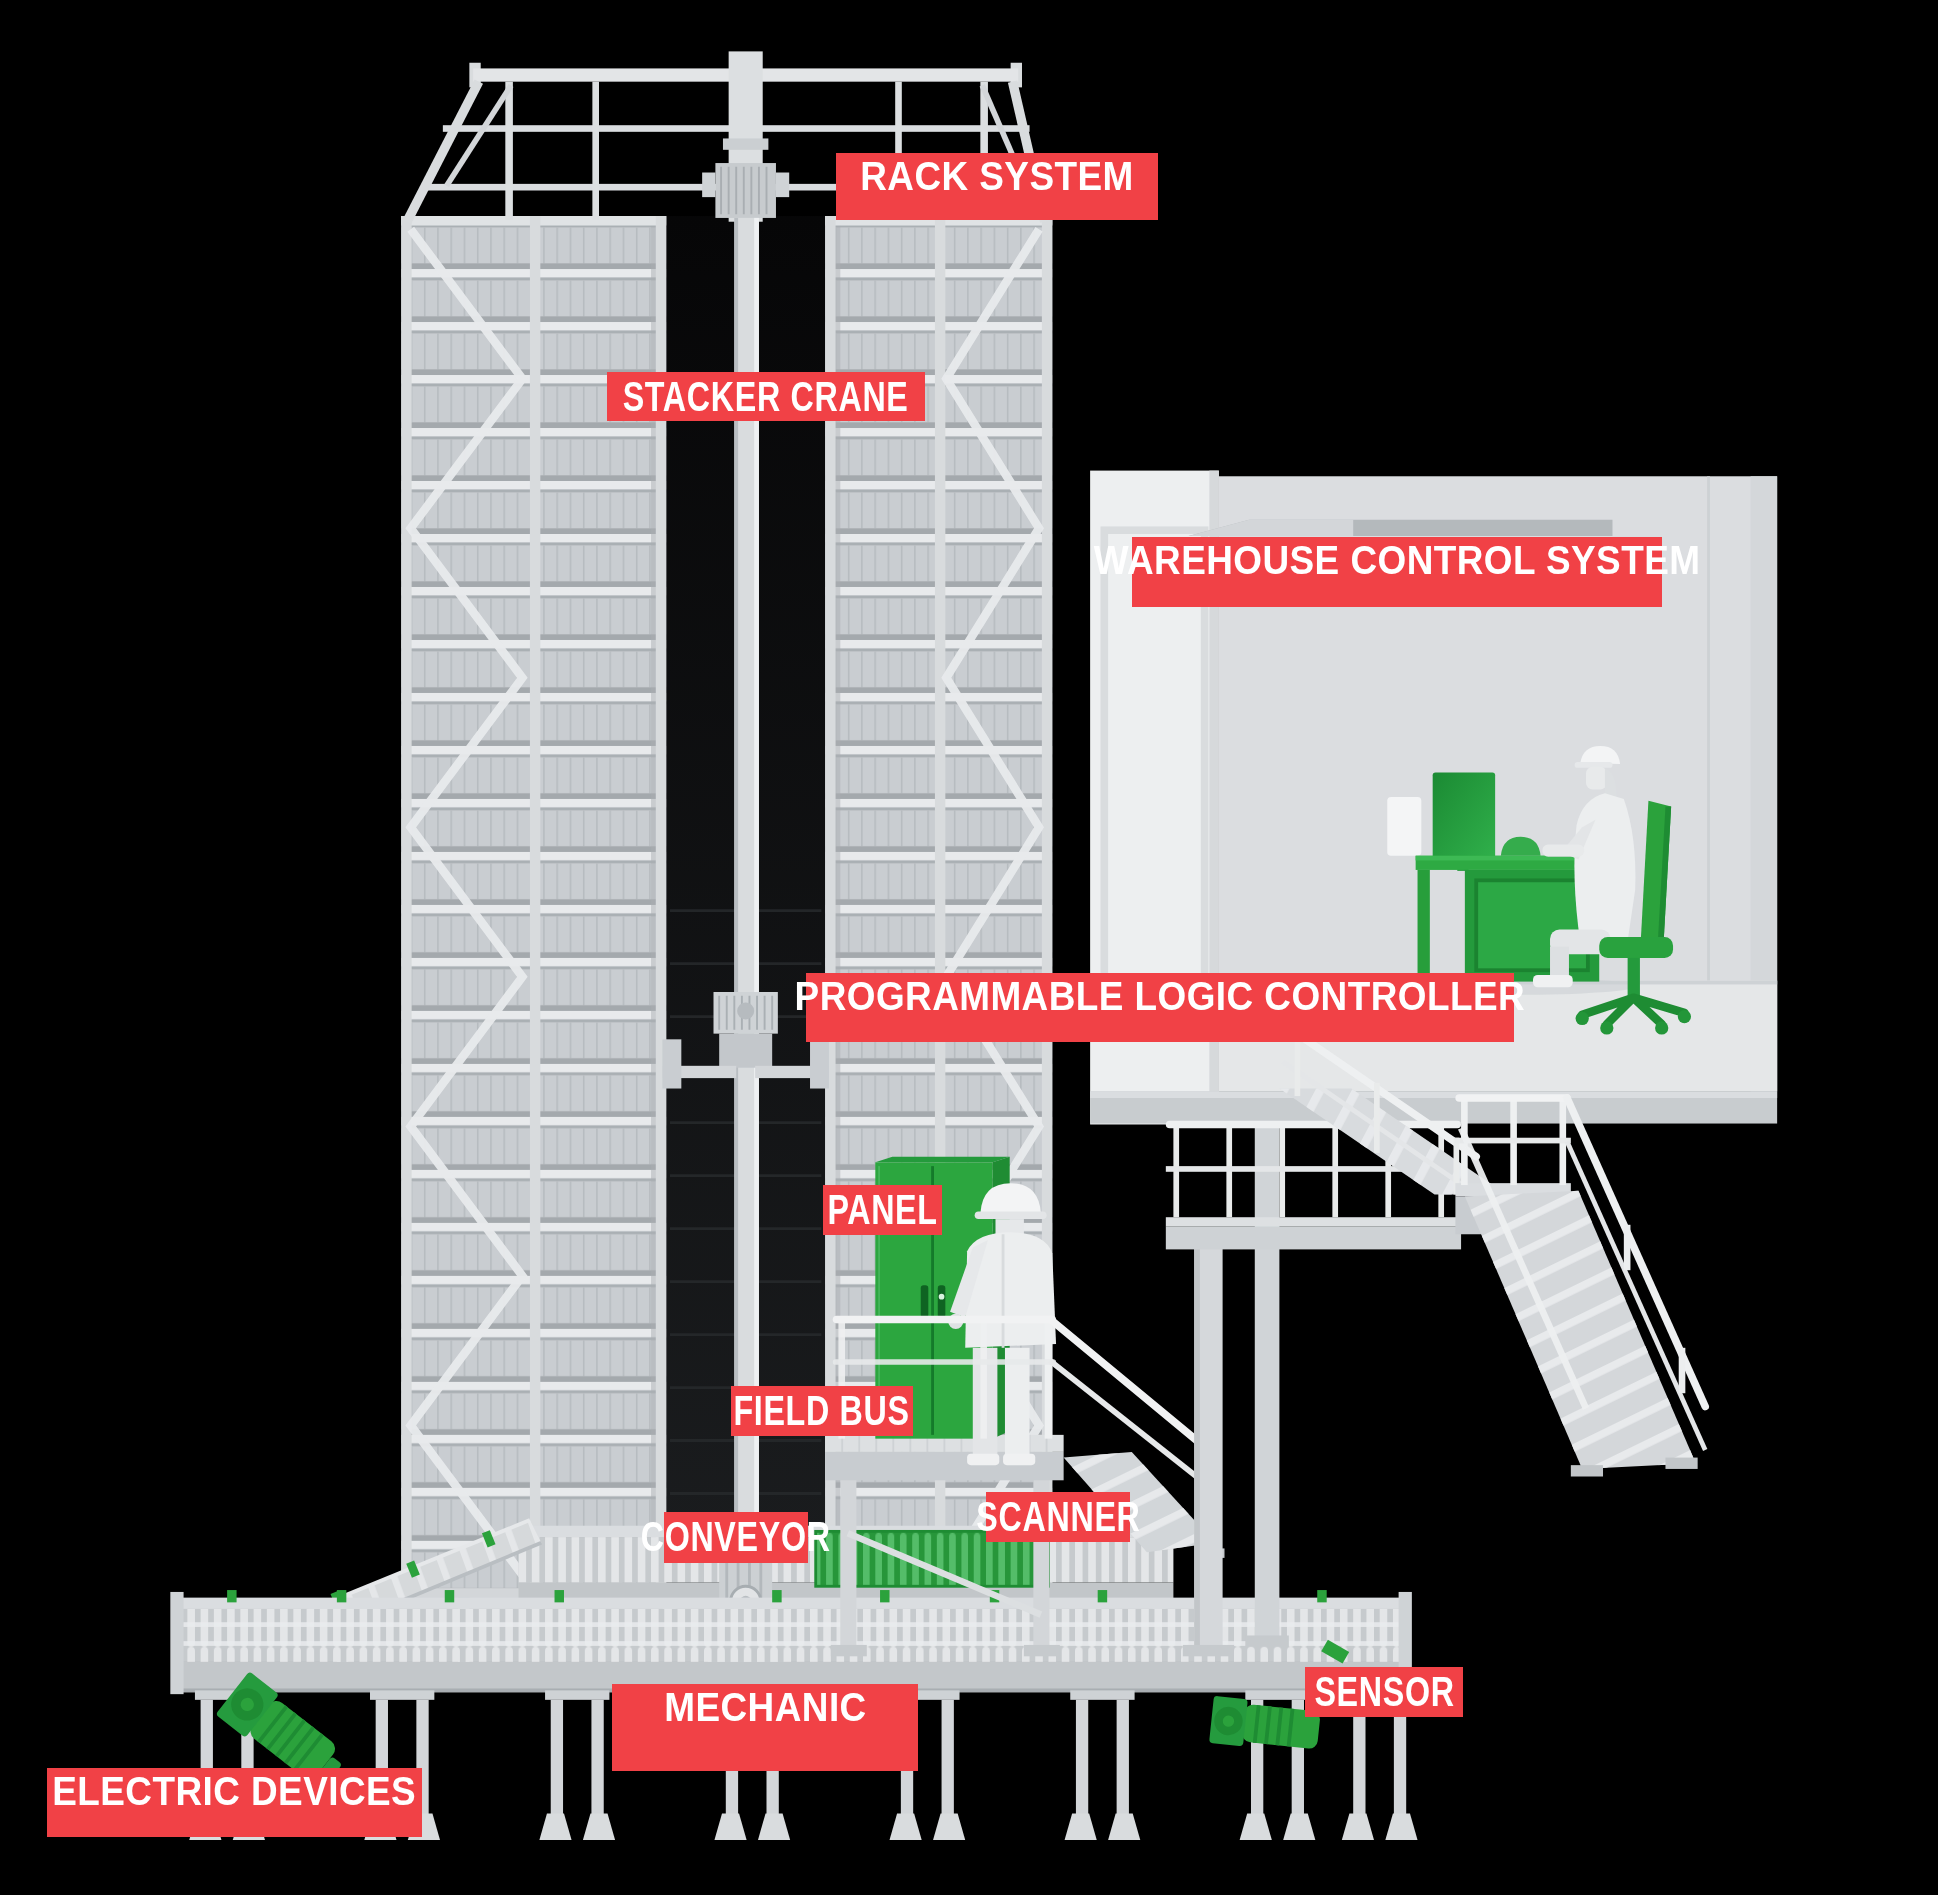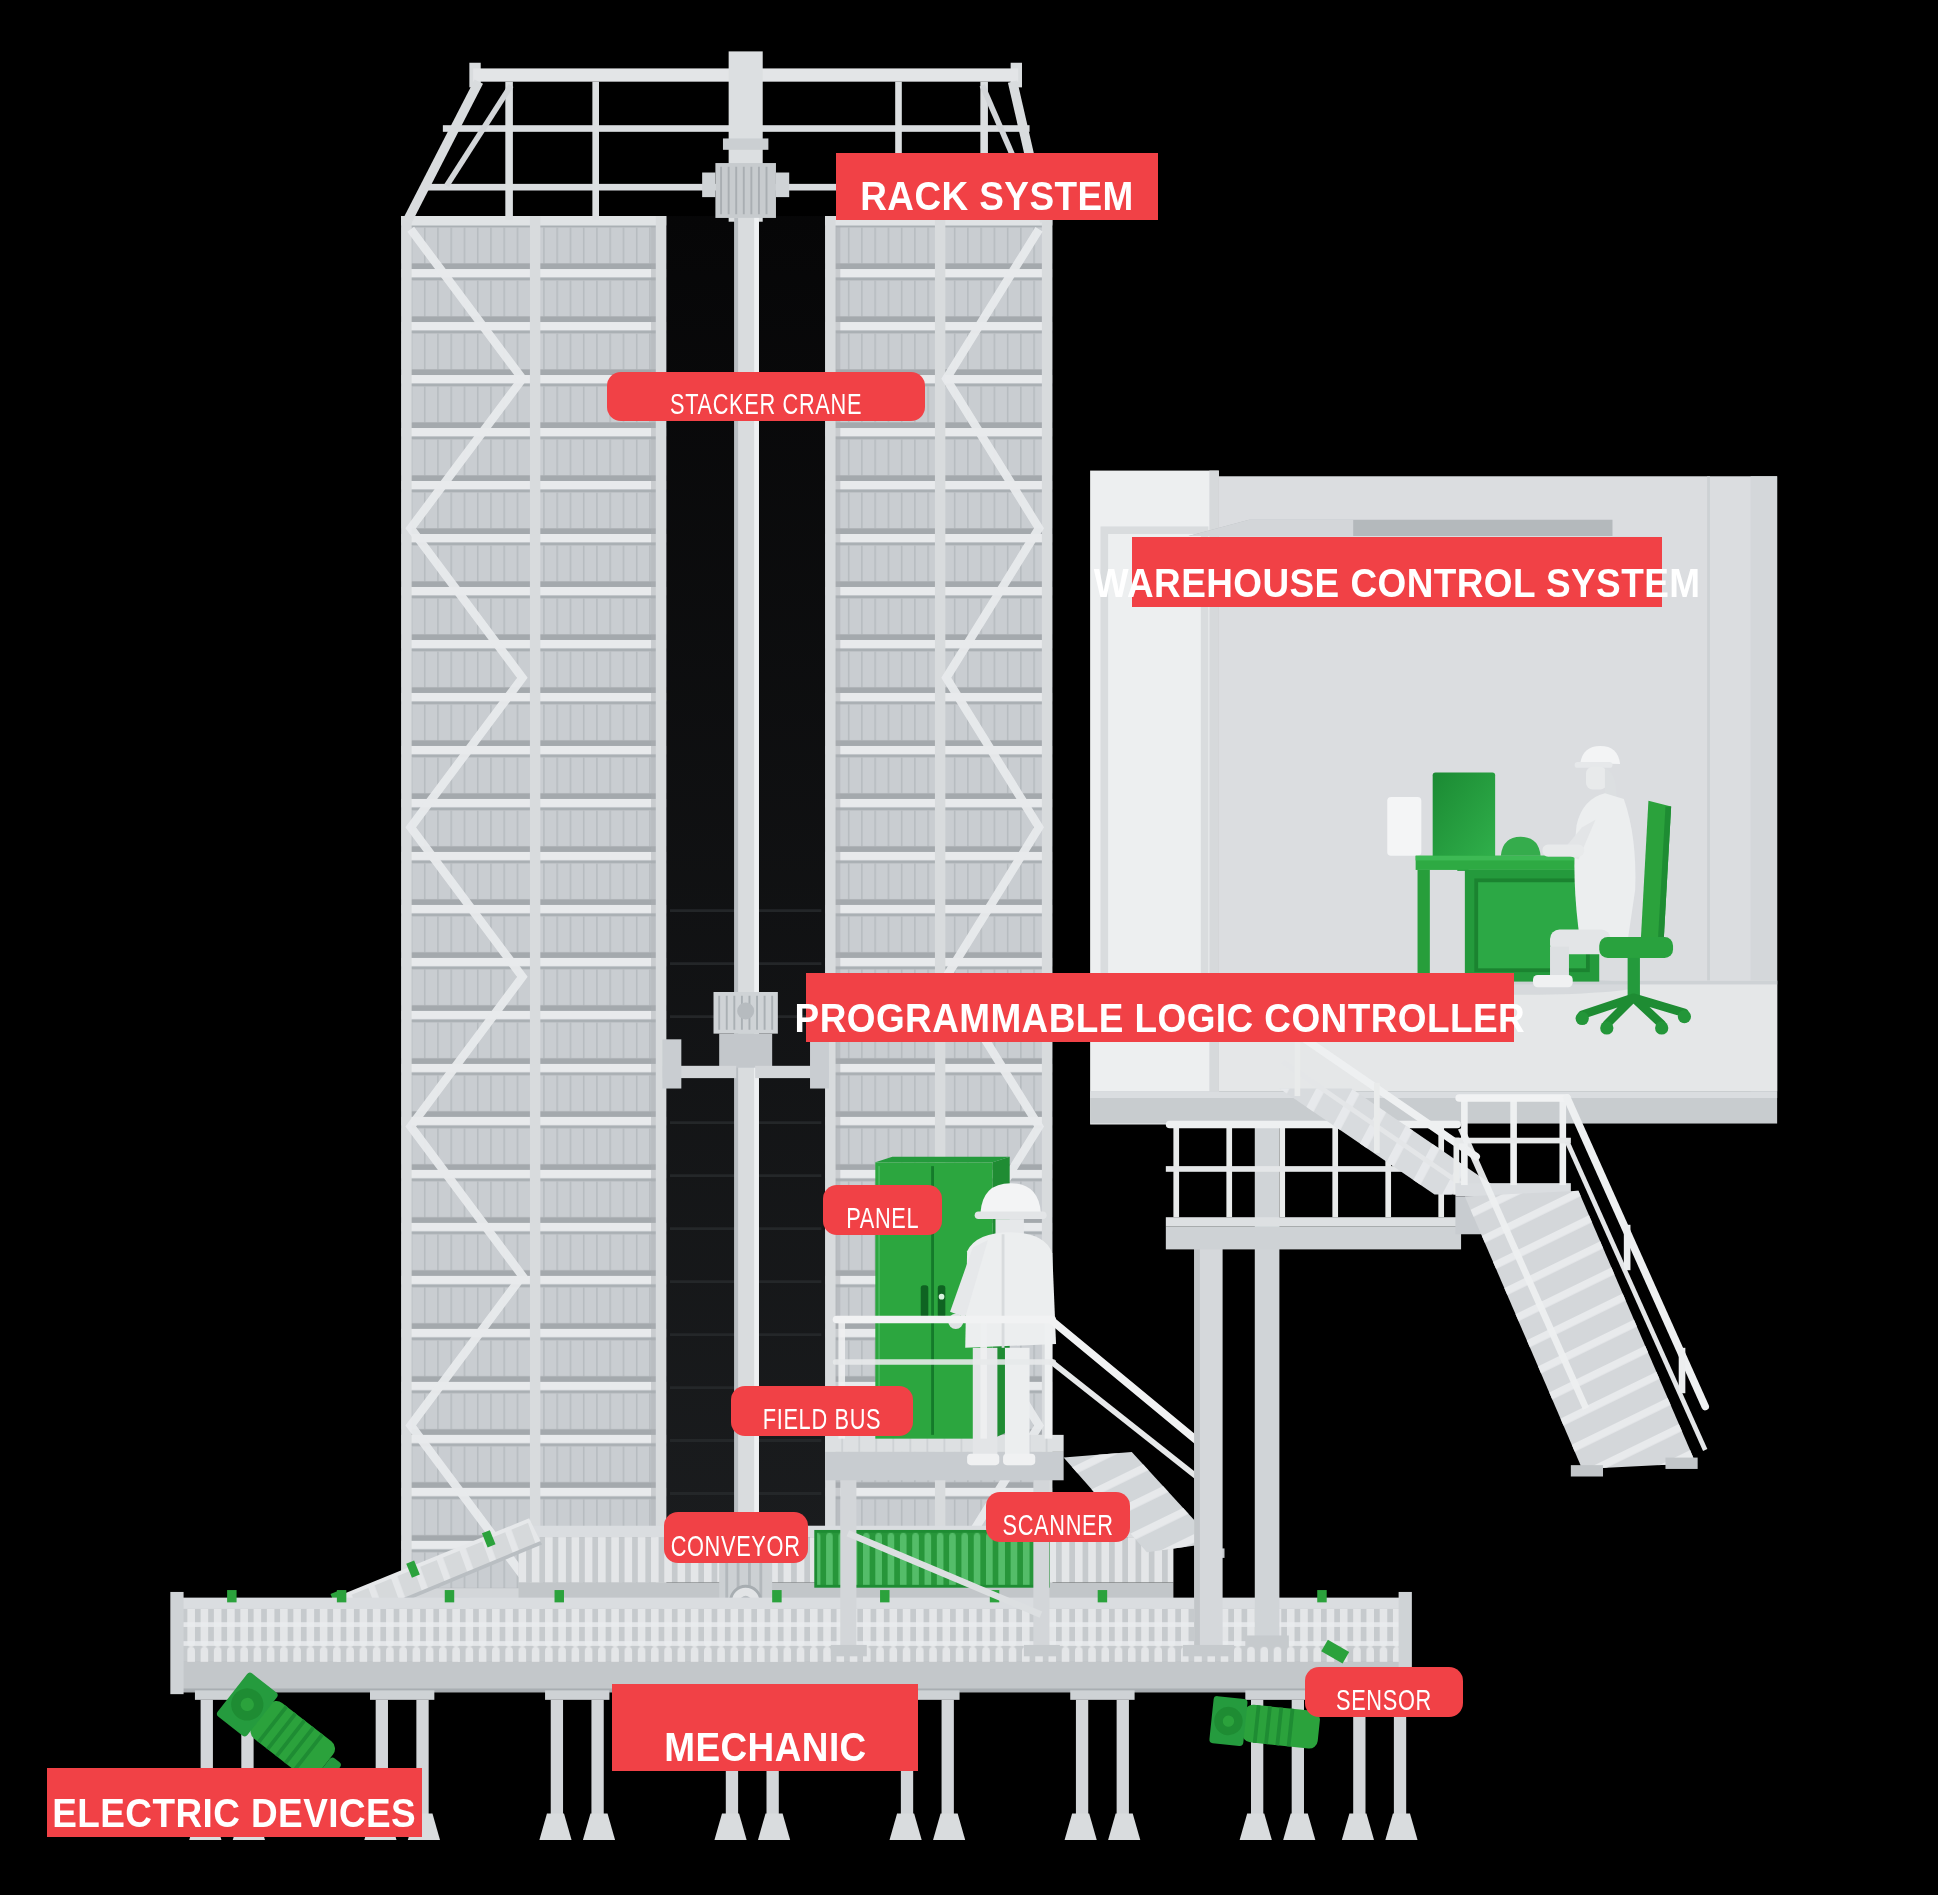--- a/index.html
+++ b/index.html
@@ -1,24 +1,24 @@
 <!DOCTYPE html>
 <html style="--background: #000000; --label-red: #F14146; --label-text: #FFFFFF; --machine-green: #2BA23C; --machine-green-dark: #1E8C33; --structure-light: #D7DADC; --structure-mid: #C5C9CC;font-size:15px"><head>
 <meta charset="utf-8">
 <style>
   html,body{margin:0;padding:0;background:#000;}
   #stage{position:relative;width:1938px;height:1896px;background:var(--background,#000);overflow:hidden;
          font-family:"Liberation Sans",sans-serif;}
   #art{position:absolute;left:0;top:0;}
   .label{position:absolute;background:var(--label-red,#F14146);color:var(--label-text,#fff);
-         display:flex;align-items:flex-end;justify-content:center;white-space:nowrap;}
+         display:flex;align-items:flex-start;justify-content:center;white-space:nowrap;}
   .label span{display:inline-block;}
   .bold{font-weight:700;font-size:41px;letter-spacing:0.5px;}
   .bold span{transform:scaleX(.9);}
-  .light{font-weight:400;font-size:29px;letter-spacing:0.9px;border-radius:14px;}
+  .light{font-weight:700;font-size:43px;letter-spacing:0.9px;}
   .light span{transform:scaleX(.75);}
 </style>
 </head>
 <body>
 
 <div id="stage">
 
 <svg id="art" width="1938" height="1896" viewBox="0 0 2048 2003">
   <defs>
     <linearGradient id="aisleG" x1="0" y1="0" x2="0" y2="1">

